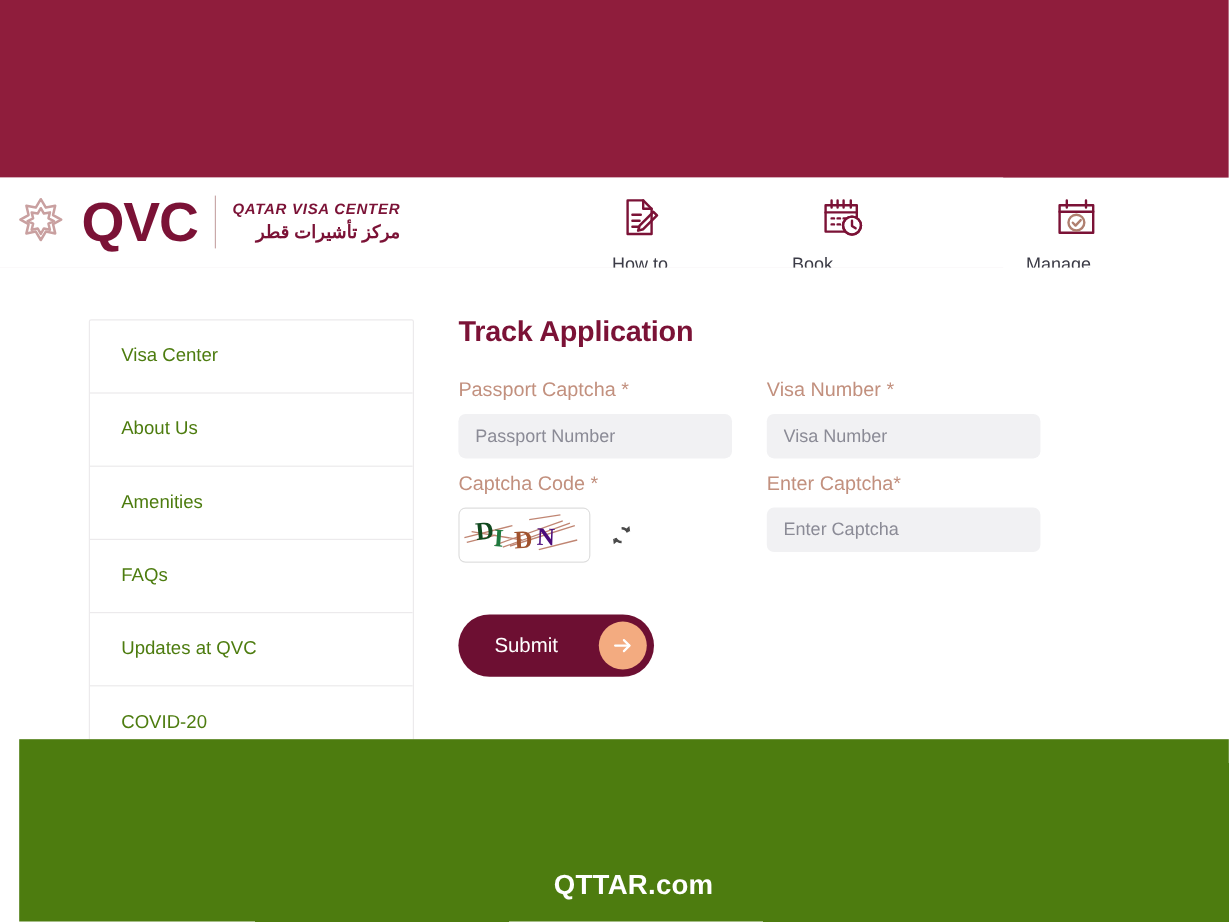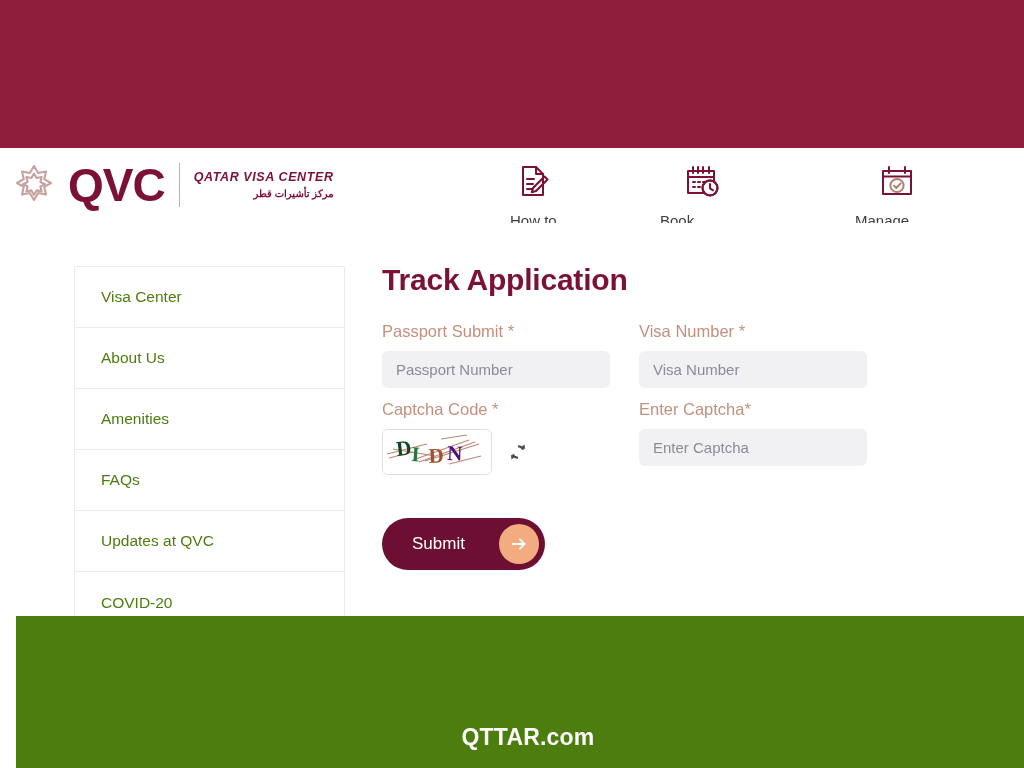--- a/index.html
+++ b/index.html
@@ -74,21 +74,21 @@
   }
   .brand-en {
     font-size: 12.5px;
     font-weight: bold;
     color: #7b1236;
     letter-spacing: 0.6px;
     line-height: 1.35;
     font-style: italic;
   }
   .brand-ar {
-    font-size: 10px;
+    font-size: 15px;
     font-weight: bold;
     color: #7b1236;
     direction: rtl;
     line-height: 1.35;
     margin-top: 1px;
   }
 
   .nav-group {
     position: absolute;
     top: 14px;
@@ -153,21 +153,21 @@
     color: #4d7c0f;
   }
 
   
   .form-area {
     position: absolute;
     left: 382px; top: 42px;
     width: 560px;
   }
   .page-title {
-    font-size: 30px;
+    font-size: 24px;
     font-weight: bold;
     color: #7b1236;
     letter-spacing: -0.2px;
     margin: 0 0 27px 0;
     line-height: 1;
   }
   .field-row {
     display: flex;
     gap: 31px;
   }
@@ -372,21 +372,21 @@
       <div class="sidebar-item">
         <span class="sidebar-label">COVID-20</span>
       </div>
     </div>
 
     <div class="form-area">
       <h1 class="page-title">Track Application</h1>
 
       <div class="field-row">
         <div class="field">
-          <label class="field-label">Passport Submit *</label>
+          <label class="field-label">Passport Captcha *</label>
           <input class="text-input" type="text" placeholder="Passport Number" style="">
         </div>
         <div class="field">
           <label class="field-label">Visa Number *</label>
           <input class="text-input" type="text" placeholder="Visa Number" style="">
         </div>
       </div>
 
       <div class="row-gap"></div>
 

